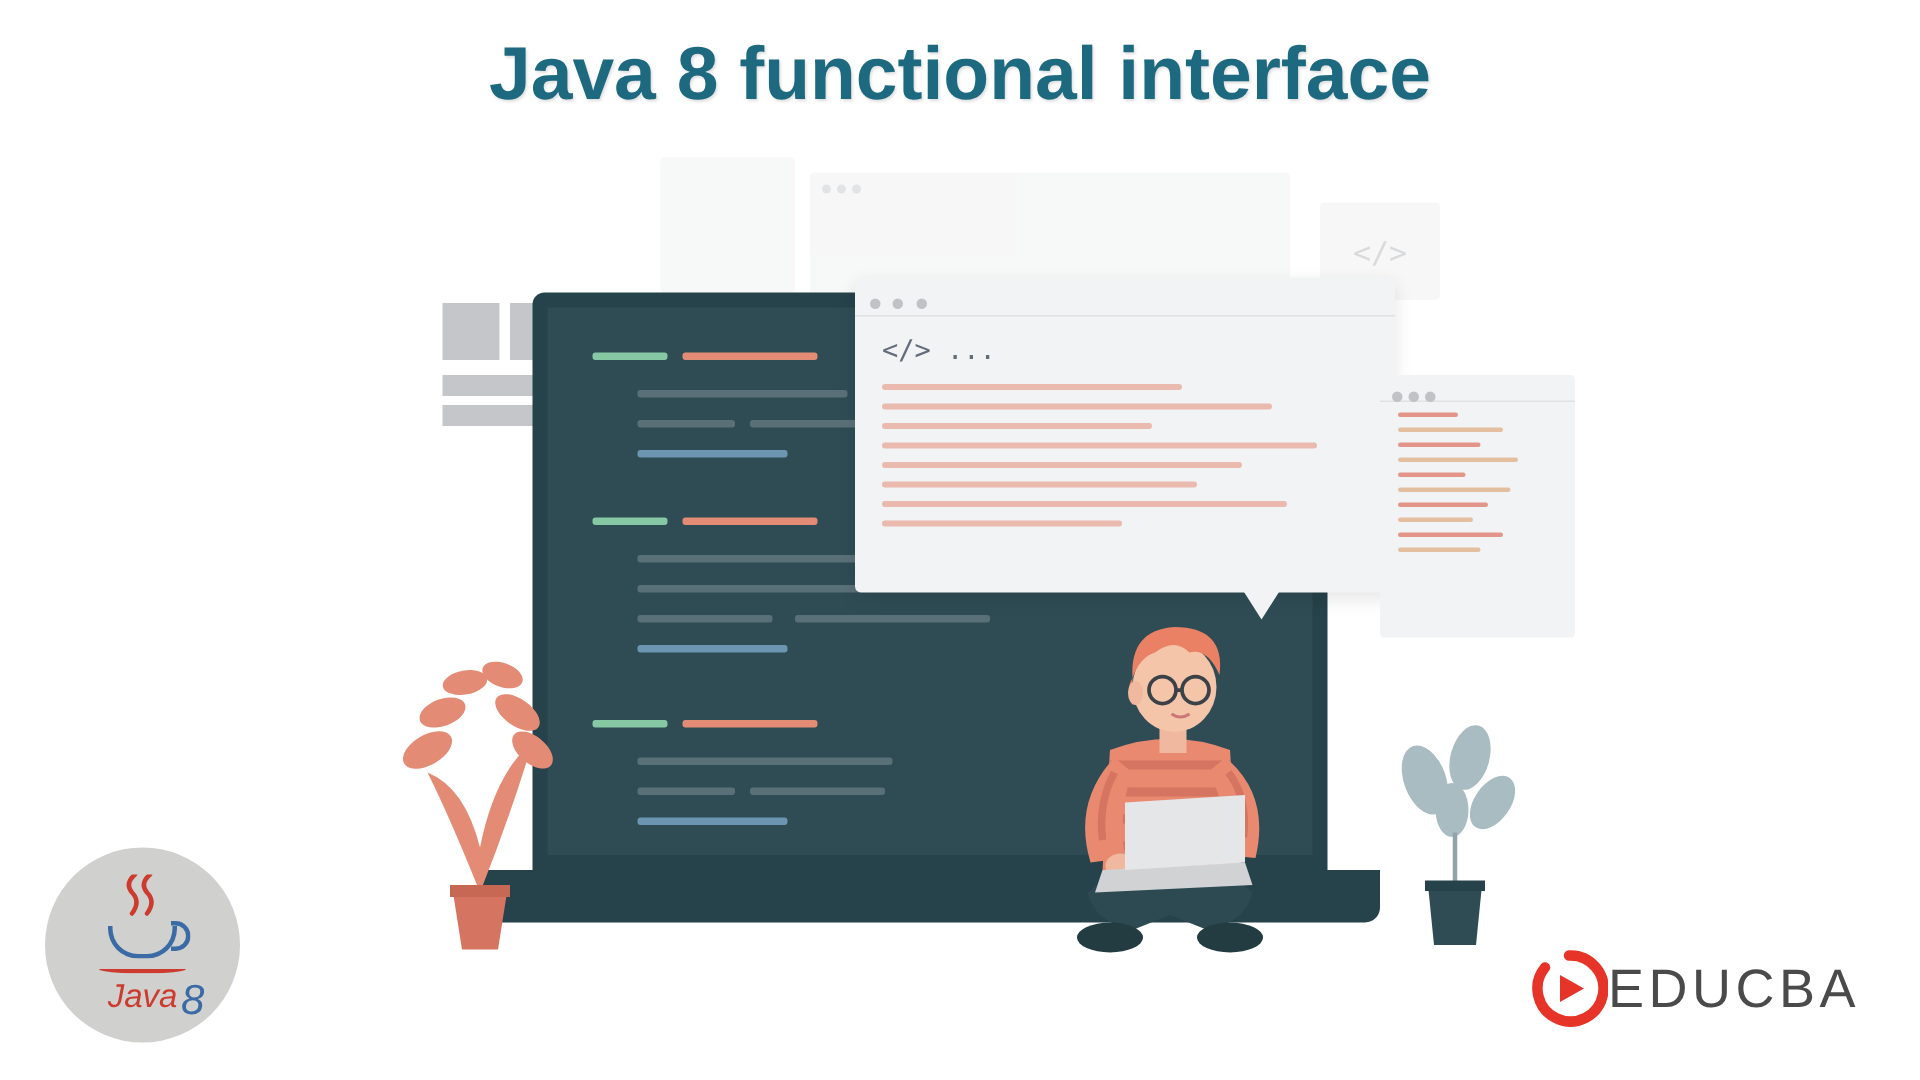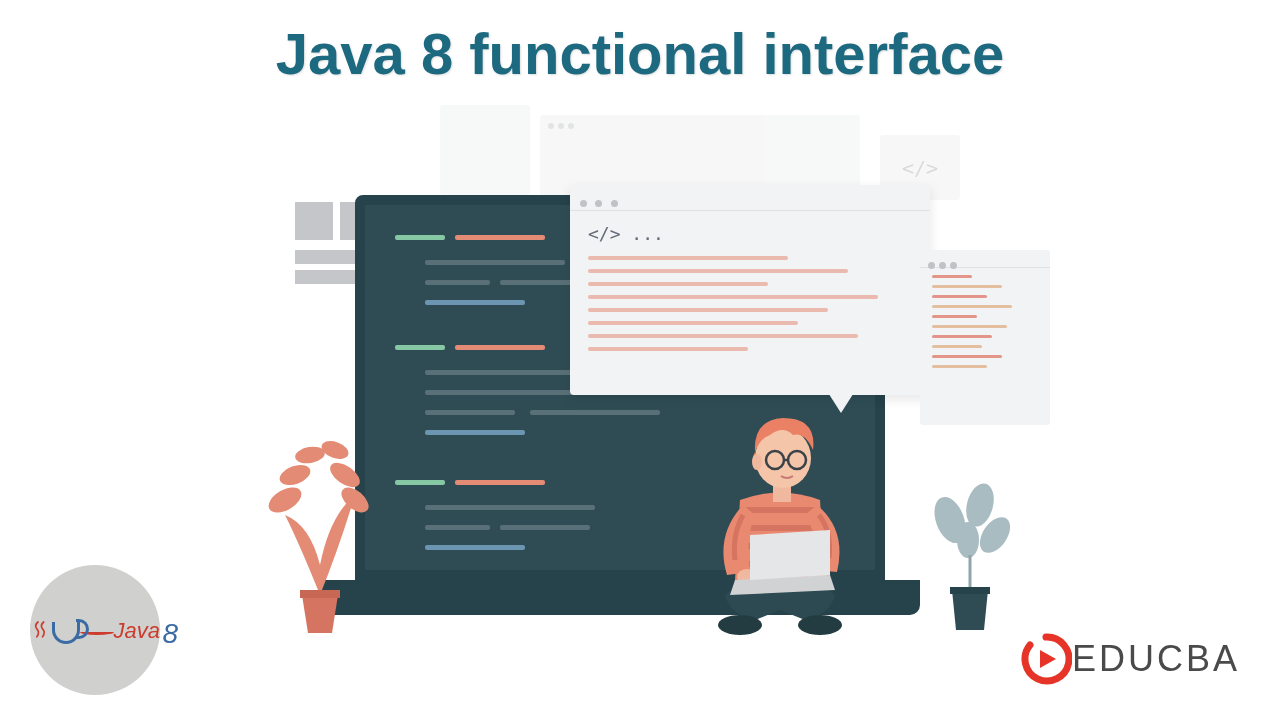--- a/index.html
+++ b/index.html
@@ -10,21 +10,21 @@
       position: relative;
       font-family: Arial, sans-serif;
       overflow: hidden;
     }
     .page-title {
       position: absolute;
       top: 20px;
       left: 0;
       width: 100%;
       text-align: center;
-      font-size: 58px;
+      font-size: 50px;
       font-weight: bold;
       color: #1d6a80;
       text-shadow: 1px 1px 2px rgba(200,200,200,0.6);
     }
     .illustration {
       position: absolute;
       top: 105px;
       left: 50%;
       transform: translateX(-50%);
       width: 800px;
@@ -128,21 +128,21 @@
     .plant-left { position:absolute; left:20px; top:310px; width:120px; height:220px; }
     .plant-right { position:absolute; left:680px; top:370px; width:100px; height:160px; }
     
     .java-badge {
       position: absolute;
       left: 30px; bottom: 25px;
       width: 130px; height: 130px;
       background: #d0d0ce;
       border-radius: 50%;
       display: flex;
-      flex-direction: row;
+      flex-direction: column;
       align-items: center;
       justify-content: center;
     }
     .java-badge .cup {
       width: 46px; height: 22px;
       border: 3px solid #3a6ba5;
       border-top:none;
       border-radius: 0 0 20px 20px;
       position: relative;
       margin-top: 6px;

